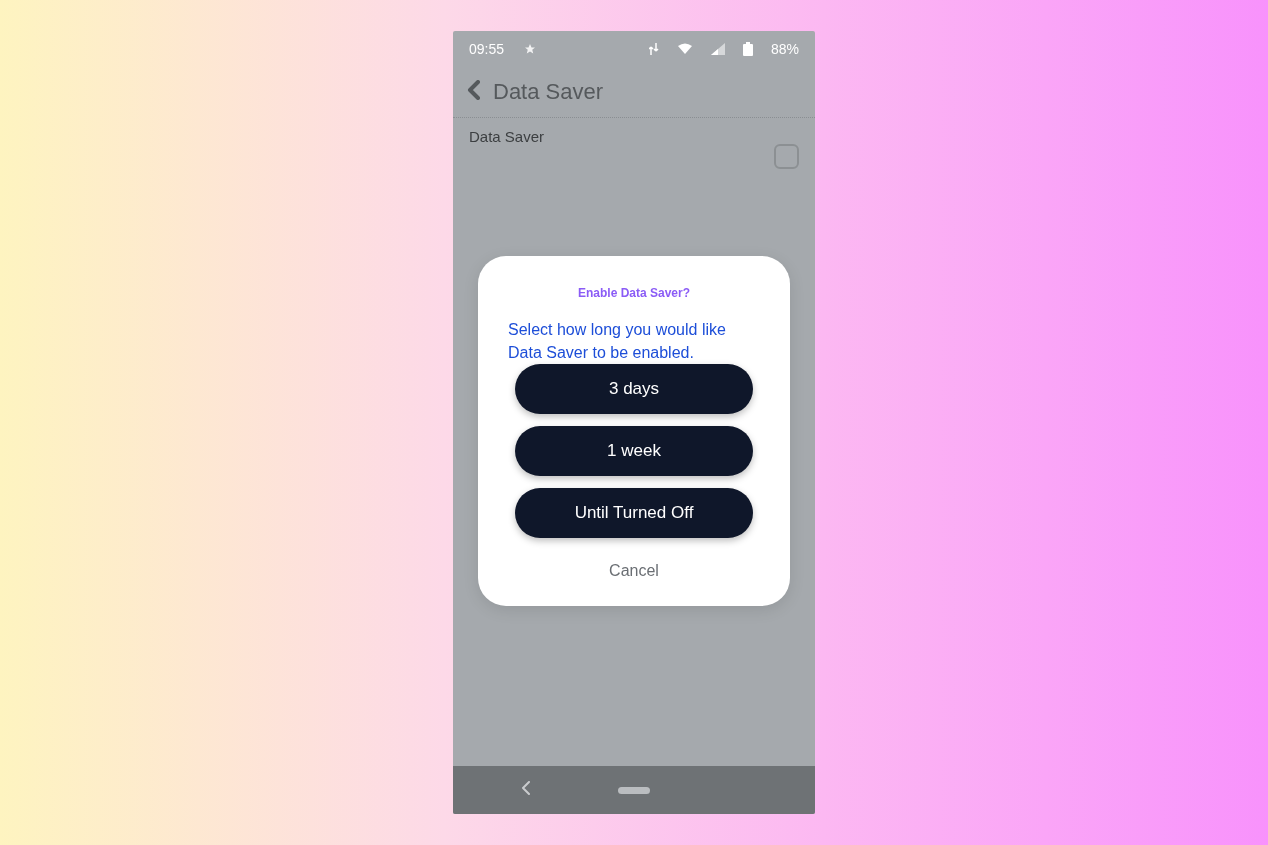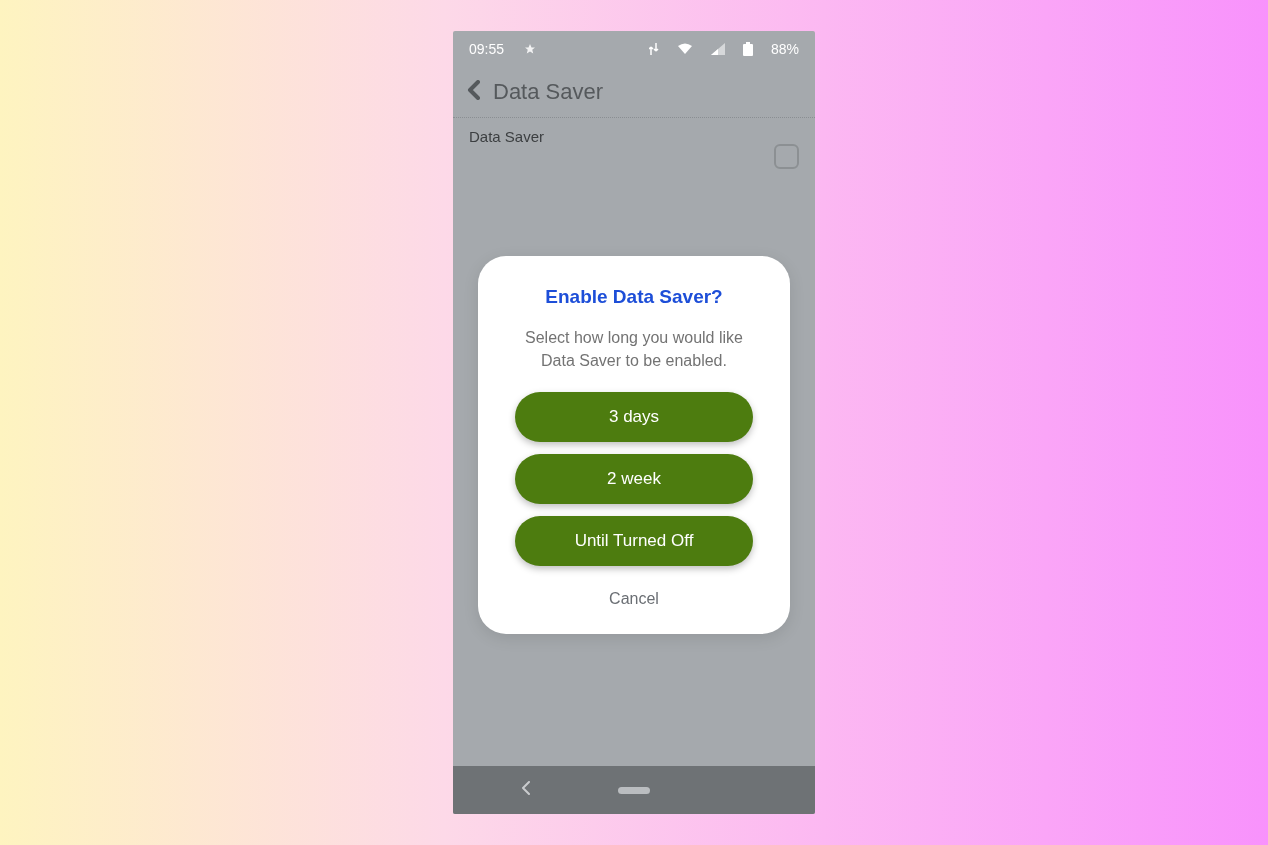--- a/index.html
+++ b/index.html
@@ -99,39 +99,37 @@
       top: 225px;
       left: 25px;
       right: 25px;
       background: #fff;
       border-radius: 28px;
       padding: 30px 20px 22px 20px;
       box-shadow: 0 4px 16px rgba(0,0,0,0.1);
     }
     .modal-title {
       text-align: center;
-      font-size: 19px;
+      font-size: 12px;
       font-weight: 700;
+      color: #8b5cf6;
+      margin-bottom: 18px;
+    }
+    .modal-subtitle {
+      font-size: 16px;
       color: #1d4ed8;
-      margin-bottom: 18px;
-    }
-    .modal-subtitle {
-      text-align: center;
-      font-size: 16px;
-      color: #737373;
       line-height: 1.45;
-      margin-bottom: 20px;
       padding: 0 10px;
     }
     .option-btn {
       display: block;
       width: 100%;
       max-width: 238px;
       margin: 0 auto 12px auto;
-      background: #4d7c0f;
+      background: #0f172a;
       color: #fff;
       border: none;
       border-radius: 30px;
       padding: 15px 0;
       font-size: 17px;
       font-weight: 500;
       cursor: pointer;
       box-shadow: 0 3px 7px rgba(0,0,0,0.25);
     }
     .cancel-btn {
@@ -225,21 +223,21 @@
     <div class="setting-text">
       <div class="setting-label">Data Saver</div>
     </div>
     <div class="checkbox"></div>
   </div>
 
   <div class="modal">
     <div class="modal-title">Enable Data Saver?</div>
     <div class="modal-subtitle">Select how long you would like Data Saver to be enabled.</div>
     <button class="option-btn">3 days</button>
-    <button class="option-btn">2 week</button>
+    <button class="option-btn">1 week</button>
     <button class="option-btn">Until Turned Off</button>
     <button class="cancel-btn">Cancel</button>
   </div>
 
   <div class="nav-bar">
     <span class="nav-back">
       <svg width="10" height="14" viewBox="0 0 10 14">
           <path d="M8 1 L2 7 L8 13" stroke="#c9cbce" stroke-width="2" fill="none" stroke-linecap="round" stroke-linejoin="round"></path>
         </svg>
     </span>

